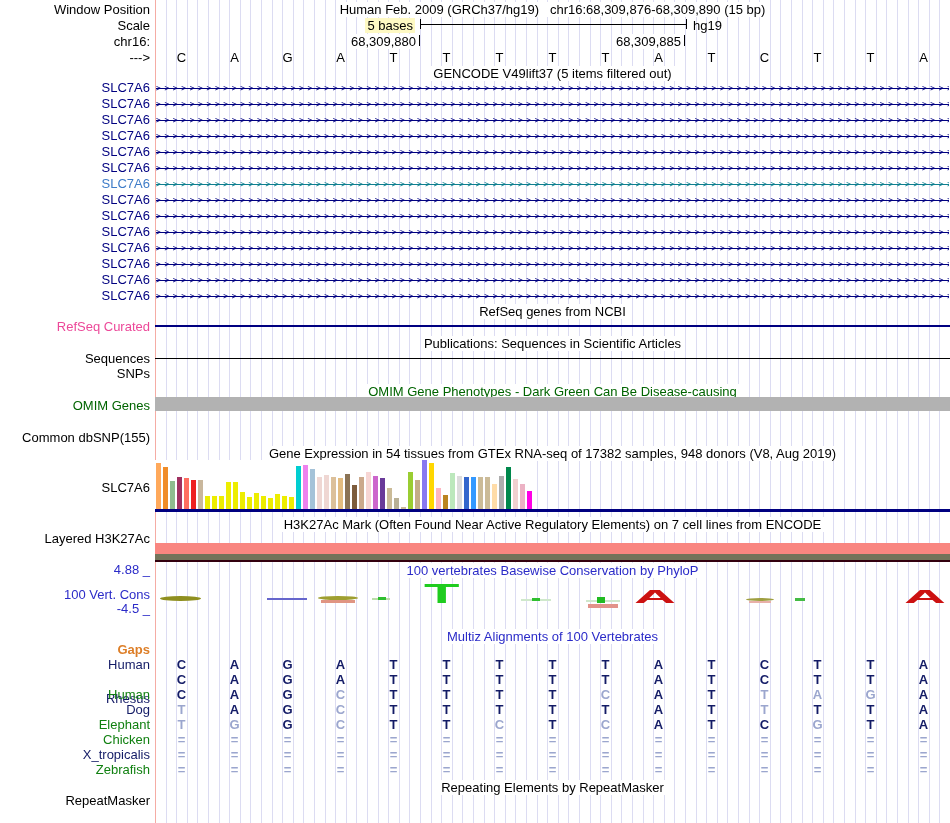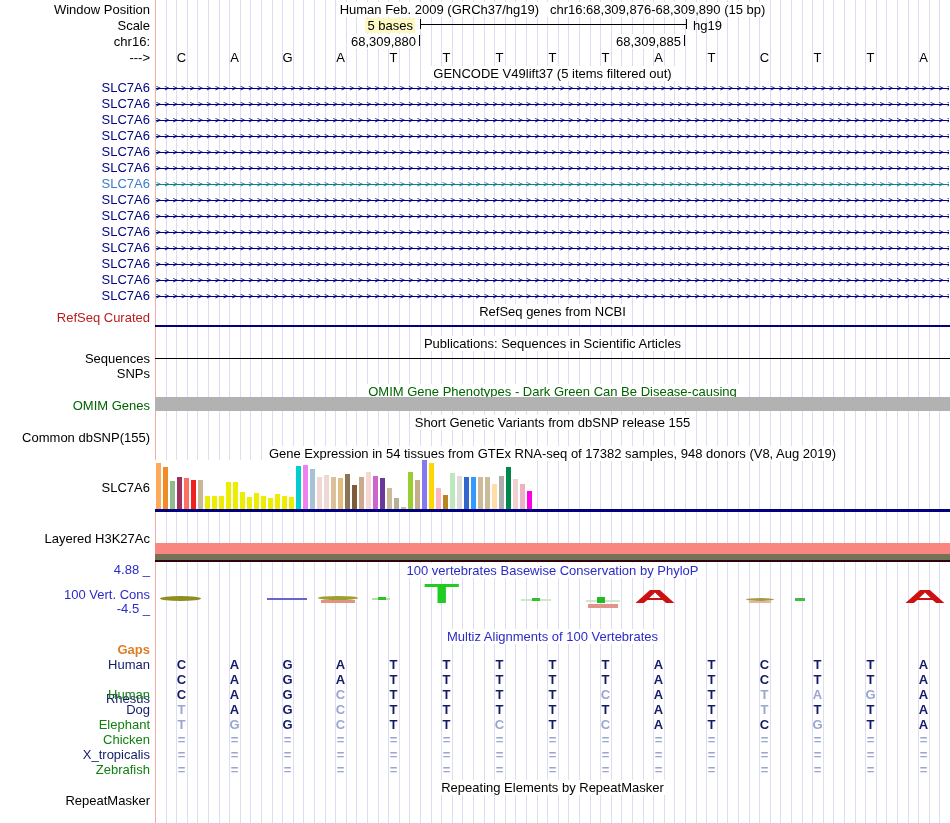--- a/index.html
+++ b/index.html
@@ -92,33 +92,32 @@
       <div class="arrows" style="top: 244px; color: rgb(0, 0, 128);">&gt;&gt;&gt;&gt;&gt;&gt;&gt;&gt;&gt;&gt;&gt;&gt;&gt;&gt;&gt;&gt;&gt;&gt;&gt;&gt;&gt;&gt;&gt;&gt;&gt;&gt;&gt;&gt;&gt;&gt;&gt;&gt;&gt;&gt;&gt;&gt;&gt;&gt;&gt;&gt;&gt;&gt;&gt;&gt;&gt;&gt;&gt;&gt;&gt;&gt;&gt;&gt;&gt;&gt;&gt;&gt;&gt;&gt;&gt;&gt;&gt;&gt;&gt;&gt;&gt;&gt;&gt;&gt;&gt;&gt;&gt;&gt;&gt;&gt;&gt;&gt;&gt;&gt;&gt;&gt;&gt;&gt;&gt;&gt;&gt;&gt;&gt;&gt;&gt;&gt;&gt;&gt;&gt;&gt;&gt;&gt;</div>
       <div class="lbl" style="top: 256px; color: rgb(0, 0, 128);">SLC7A6</div>
       <div class="arrows" style="top: 260px; color: rgb(0, 0, 128);">&gt;&gt;&gt;&gt;&gt;&gt;&gt;&gt;&gt;&gt;&gt;&gt;&gt;&gt;&gt;&gt;&gt;&gt;&gt;&gt;&gt;&gt;&gt;&gt;&gt;&gt;&gt;&gt;&gt;&gt;&gt;&gt;&gt;&gt;&gt;&gt;&gt;&gt;&gt;&gt;&gt;&gt;&gt;&gt;&gt;&gt;&gt;&gt;&gt;&gt;&gt;&gt;&gt;&gt;&gt;&gt;&gt;&gt;&gt;&gt;&gt;&gt;&gt;&gt;&gt;&gt;&gt;&gt;&gt;&gt;&gt;&gt;&gt;&gt;&gt;&gt;&gt;&gt;&gt;&gt;&gt;&gt;&gt;&gt;&gt;&gt;&gt;&gt;&gt;&gt;&gt;&gt;&gt;&gt;&gt;&gt;</div>
       <div class="lbl" style="top: 272px; color: rgb(0, 0, 128);">SLC7A6</div>
       <div class="arrows" style="top: 276px; color: rgb(0, 0, 128);">&gt;&gt;&gt;&gt;&gt;&gt;&gt;&gt;&gt;&gt;&gt;&gt;&gt;&gt;&gt;&gt;&gt;&gt;&gt;&gt;&gt;&gt;&gt;&gt;&gt;&gt;&gt;&gt;&gt;&gt;&gt;&gt;&gt;&gt;&gt;&gt;&gt;&gt;&gt;&gt;&gt;&gt;&gt;&gt;&gt;&gt;&gt;&gt;&gt;&gt;&gt;&gt;&gt;&gt;&gt;&gt;&gt;&gt;&gt;&gt;&gt;&gt;&gt;&gt;&gt;&gt;&gt;&gt;&gt;&gt;&gt;&gt;&gt;&gt;&gt;&gt;&gt;&gt;&gt;&gt;&gt;&gt;&gt;&gt;&gt;&gt;&gt;&gt;&gt;&gt;&gt;&gt;&gt;&gt;&gt;&gt;</div>
       <div class="lbl" style="top: 288px; color: rgb(0, 0, 128);">SLC7A6</div>
       <div class="arrows" style="top: 292px; color: rgb(0, 0, 128);">&gt;&gt;&gt;&gt;&gt;&gt;&gt;&gt;&gt;&gt;&gt;&gt;&gt;&gt;&gt;&gt;&gt;&gt;&gt;&gt;&gt;&gt;&gt;&gt;&gt;&gt;&gt;&gt;&gt;&gt;&gt;&gt;&gt;&gt;&gt;&gt;&gt;&gt;&gt;&gt;&gt;&gt;&gt;&gt;&gt;&gt;&gt;&gt;&gt;&gt;&gt;&gt;&gt;&gt;&gt;&gt;&gt;&gt;&gt;&gt;&gt;&gt;&gt;&gt;&gt;&gt;&gt;&gt;&gt;&gt;&gt;&gt;&gt;&gt;&gt;&gt;&gt;&gt;&gt;&gt;&gt;&gt;&gt;&gt;&gt;&gt;&gt;&gt;&gt;&gt;&gt;&gt;&gt;&gt;&gt;&gt;</div>
     </div>
 
   <div class="ctr" style="top:304px"><span class="tl">RefSeq genes from NCBI</span></div>
-  <div class="lbl" style="top:310px;color:#b91c1c">RefSeq Curated</div>
+  <div class="lbl" style="top:319px;color:#ec4899">RefSeq Curated</div>
   <div class="hline" style="left:155px;top:325px;width:795px;height:2px;background:#000080"></div>
 
   <div class="ctr" style="top:336px"><span class="tl">Publications: Sequences in Scientific Articles</span></div>
   <div class="lbl" style="top:351px">Sequences</div>
   <div class="hline" style="left:155px;top:358px;width:795px;height:1px;background:#000"></div>
   <div class="lbl" style="top:366px">SNPs</div>
 
   <div class="ctr" style="top:384px;color:#006400"><span class="tl">OMIM Gene Phenotypes - Dark Green Can Be Disease-causing</span></div>
   <div class="lbl" style="top:398px;color:#006400">OMIM Genes</div>
   <div class="hline" style="left:155px;top:397px;width:795px;height:14px;background:#B2B2B2"></div>
 
-  <div class="ctr" style="top:415px"><span class="tl">Short Genetic Variants from dbSNP release 155</span></div>
   <div class="lbl" style="top:430px">Common dbSNP(155)</div>
 
   <div class="ctr" style="top:446px"><span class="tl">Gene Expression in 54 tissues from GTEx RNA-seq of 17382 samples, 948 donors (V8, Aug 2019)</span></div>
   <div class="hline" style="left:155px;top:460px;width:378px;height:49px;background:#fff"></div>
   <div class="lbl" style="top:480px">SLC7A6</div>
   <div id="gtex-bars">
       <div class="bar" style="left: 156px; top: 463px; width: 5px; height: 46px; background: rgb(255, 169, 91);"></div>
       <div class="bar" style="left: 163px; top: 467px; width: 5px; height: 42px; background: rgb(240, 140, 40);"></div>
       <div class="bar" style="left: 170px; top: 481px; width: 5px; height: 28px; background: rgb(143, 188, 143);"></div>
       <div class="bar" style="left: 177px; top: 477px; width: 5px; height: 32px; background: rgb(160, 48, 96);"></div>
@@ -168,20 +167,21 @@
       <div class="bar" style="left: 485px; top: 477px; width: 5px; height: 32px; background: rgb(203, 187, 152);"></div>
       <div class="bar" style="left: 492px; top: 484px; width: 5px; height: 25px; background: rgb(255, 220, 168);"></div>
       <div class="bar" style="left: 499px; top: 476px; width: 5px; height: 33px; background: rgb(173, 173, 173);"></div>
       <div class="bar" style="left: 506px; top: 467px; width: 5px; height: 42px; background: rgb(0, 136, 76);"></div>
       <div class="bar" style="left: 513px; top: 479px; width: 5px; height: 30px; background: rgb(240, 208, 208);"></div>
       <div class="bar" style="left: 520px; top: 484px; width: 5px; height: 25px; background: rgb(236, 178, 196);"></div>
       <div class="bar" style="left: 527px; top: 491px; width: 5px; height: 18px; background: rgb(255, 0, 230);"></div>
     </div>
   <div class="hline" style="left:155px;top:509px;width:795px;height:3px;background:#000080"></div>
 
+  <div class="ctr" style="top:517px"><span class="tl">H3K27Ac Mark (Often Found Near Active Regulatory Elements) on 7 cell lines from ENCODE</span></div>
   <div class="lbl" style="top:531px">Layered H3K27Ac</div>
   <div class="hline" style="left:155px;top:543px;width:795px;height:11px;background:#F98680"></div>
   <div class="hline" style="left:155px;top:554px;width:795px;height:6px;background:#73735A"></div>
   <div class="hline" style="left:155px;top:560px;width:795px;height:2px;background:#33000E"></div>
 
   <div class="lbl" style="top:562px;color:#2B2BC8">4.88 _</div>
   <div class="ctr" style="top:563px;color:#2B2BC8"><span class="tl">100 vertebrates Basewise Conservation by PhyloP</span></div>
   <div class="lbl" style="top:587px;color:#2B2BC8">100 Vert. Cons</div>
   <div class="lbl" style="top:601px;color:#2B2BC8">-4.5 _</div>
   <div id="cons-area" style="position:absolute;left:155px;top:580px;width:795px;height:35px">

